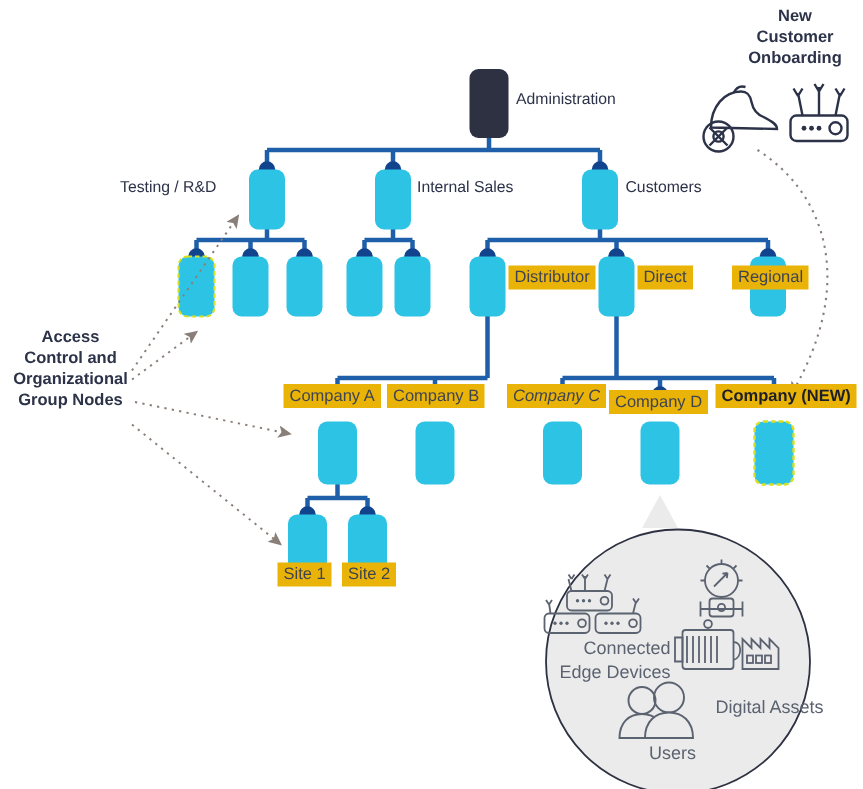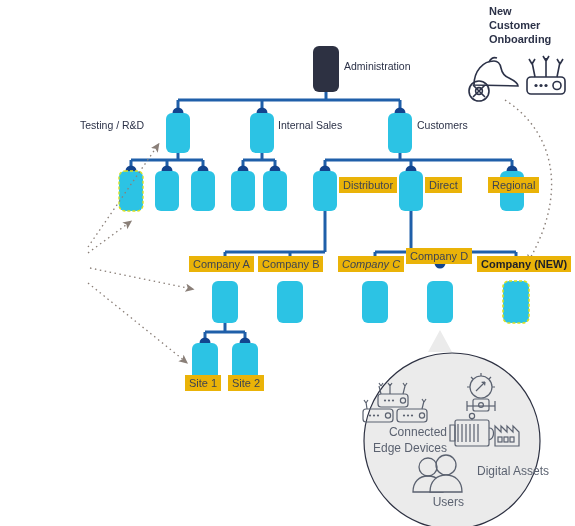--- a/index.html
+++ b/index.html
@@ -4,21 +4,21 @@
 <style>
   html,body{margin:0;padding:0;background:#fff;}
   body{width:575px;height:526px;position:relative;overflow:hidden;
        font-family:"Liberation Sans",sans-serif;}
   #stage{position:absolute;left:0;top:0;width:575px;height:526px;}
   svg#canvas{position:absolute;left:0;top:0;width:575px;height:526px;}
   .boxlbl{position:absolute;font-size:11px;color:#3f4450;background:#eab308;
           padding:2px 4px;white-space:nowrap;}
   .boxlbl.bold{font-weight:bold;color:#1c1f28;}
   .heading{position:absolute;font-size:11px;font-weight:bold;color:#2c3248;
-           line-height:14px;white-space:pre;}
+           text-align:center;line-height:14px;white-space:pre;}
   .circ-lbl{position:absolute;font-size:12px;color:#5b6270;text-align:right;
             line-height:16px;white-space:pre;}
   .ttl{position:absolute;font-size:10.5px;color:#2c3248;white-space:nowrap;}
 </style>
 </head>
 <body>
 
 <div id="stage">
 
 <svg id="canvas" viewBox="0 0 575 526">
@@ -243,35 +243,39 @@
     <path d="M535,77 L532,62 M532,64 l-3,-5 M532,64 l3,-5"></path>
     <path d="M546,77 L546,58 M546,61 l-3,-5 M546,61 l3,-5"></path>
     <path d="M557,77 L560,62 M560,64 l-3,-5 M560,64 l3,-5"></path>
   </g>
 </svg>
 
 <div class="heading" style="left:489px;top:4px;width:82px;">New
 Customer
 Onboarding</div>
 
+<div class="heading" style="left:6px;top:218px;width:82px;text-align:center;">Access
+Control and
+Organizational
+Group Nodes</div>
 
 <div class="ttl" style="left:344px;top:60px;">Administration</div>
 
 <div class="ttl" style="left:80px;top:119px;">Testing / R&amp;D</div>
 <div class="ttl" style="left:278px;top:119px;">Internal Sales</div>
 <div class="ttl" style="left:417px;top:119px;">Customers</div>
 
 <div class="boxlbl" style="left:339px;top:177px;">Distributor</div>
 <div class="boxlbl" style="left:425px;top:177px;">Direct</div>
 <div class="boxlbl" style="left:488px;top:177px;">Regional</div>
 
 <div class="boxlbl" style="left:189px;top:256px;">Company A</div>
 <div class="boxlbl" style="left:258px;top:256px;">Company B</div>
 <div class="boxlbl" style="left:338px;top:256px;font-style:italic;">Company C</div>
-<div class="boxlbl" style="left:406px;top:248px;">Company D</div>
+<div class="boxlbl" style="left:406px;top:260px;">Company D</div>
 <div class="boxlbl bold" style="left:477px;top:256px;">Company (NEW)</div>
 
 <div class="boxlbl" style="left:185px;top:375px;">Site 1</div>
 <div class="boxlbl" style="left:228px;top:375px;">Site 2</div>
 
 <div class="circ-lbl" style="left:343px;top:424px;width:104px;">Connected
 Edge Devices</div>
 <div class="circ-lbl" style="left:439px;top:463px;width:110px;">Digital Assets</div>
 <div class="circ-lbl" style="left:406px;top:494px;width:58px;">Users</div>
 

